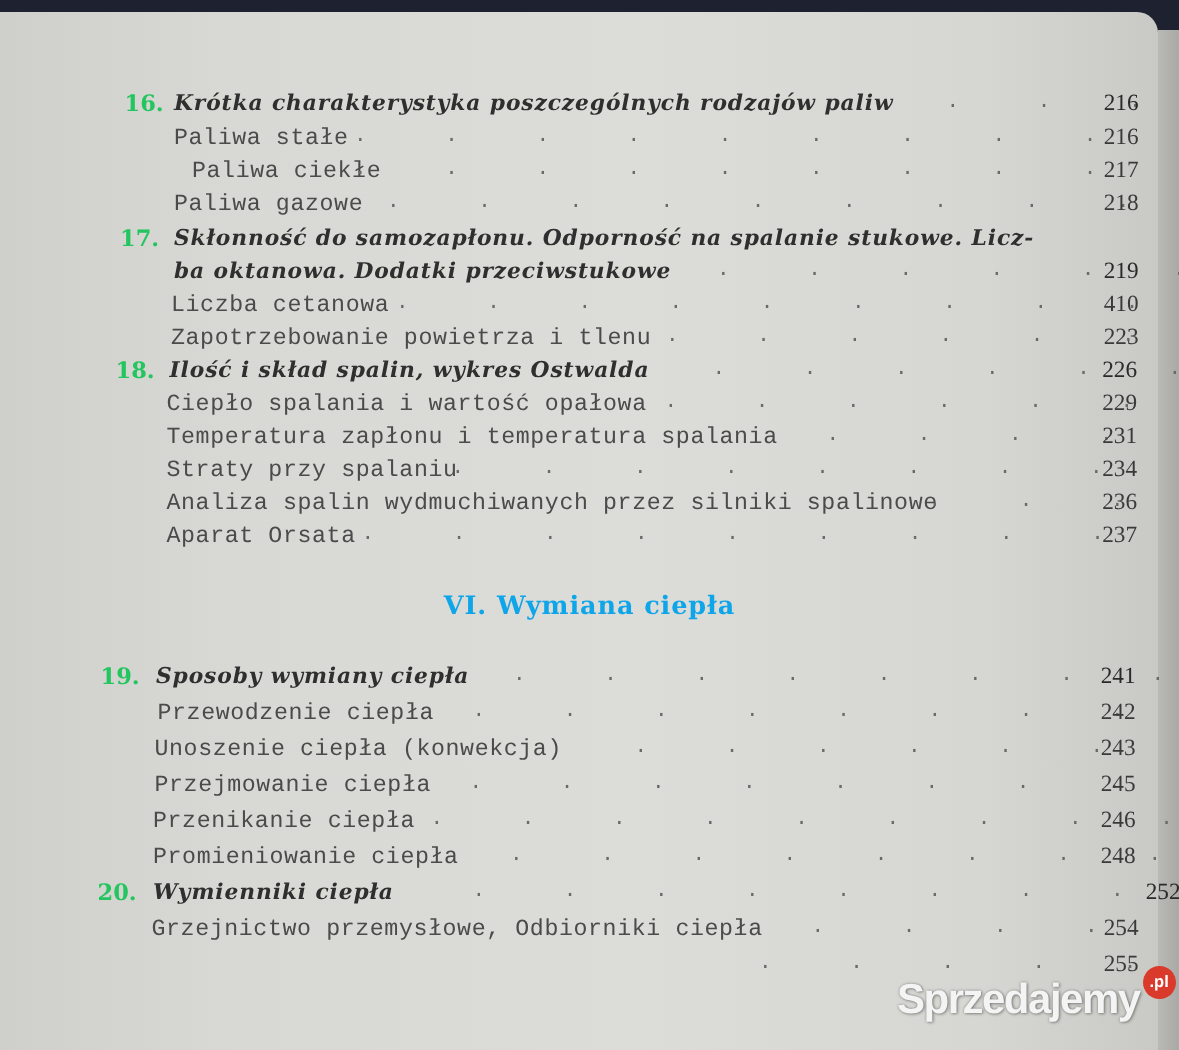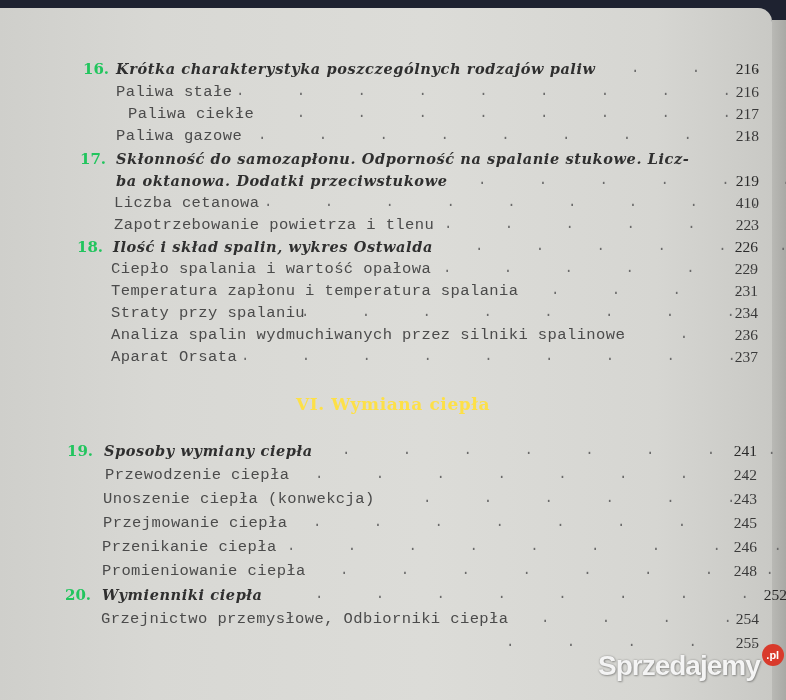--- a/index.html
+++ b/index.html
@@ -28,21 +28,21 @@
   .row .dots {
     position: absolute; color: #6a6a6a; letter-spacing: 22px; font-family: "Liberation Mono", monospace; font-size: 14px;
   }
   .row .page-no {
     position: absolute; left: 723px; width: 36px; text-align: right;
     font-family: "Liberation Serif", serif; font-size: 15.5px; color: #3a3a3a;
   }
   .row.chapter .page-no { color: #2a2a2a; }
   .section-heading {
     position: absolute; left: 0; width: 786px; top: 394px; text-align: center;
-    font-family: "DejaVu Serif", serif; font-weight: bold; font-size: 17px; color: #fde047; letter-spacing: 0.6px;
+    font-family: "DejaVu Serif", serif; font-weight: bold; font-size: 17px; color: #0ea5e9; letter-spacing: 0.6px;
   }
   .watermark {
     position: absolute; left: 598px; top: 650px; display: flex; align-items: center;
     font-family: "Liberation Sans", sans-serif; font-weight: bold; font-size: 28px;
     color: #f4f4f4; letter-spacing: -1px;
     text-shadow: 0 0 2px rgba(0,0,0,0.35), 1px 1px 2px rgba(0,0,0,0.25);
   }
   .watermark .badge {
     display: inline-block; margin-left: 2px; margin-top: -22px;
     width: 22px; height: 22px; border-radius: 50%; background: #d93a2c;

